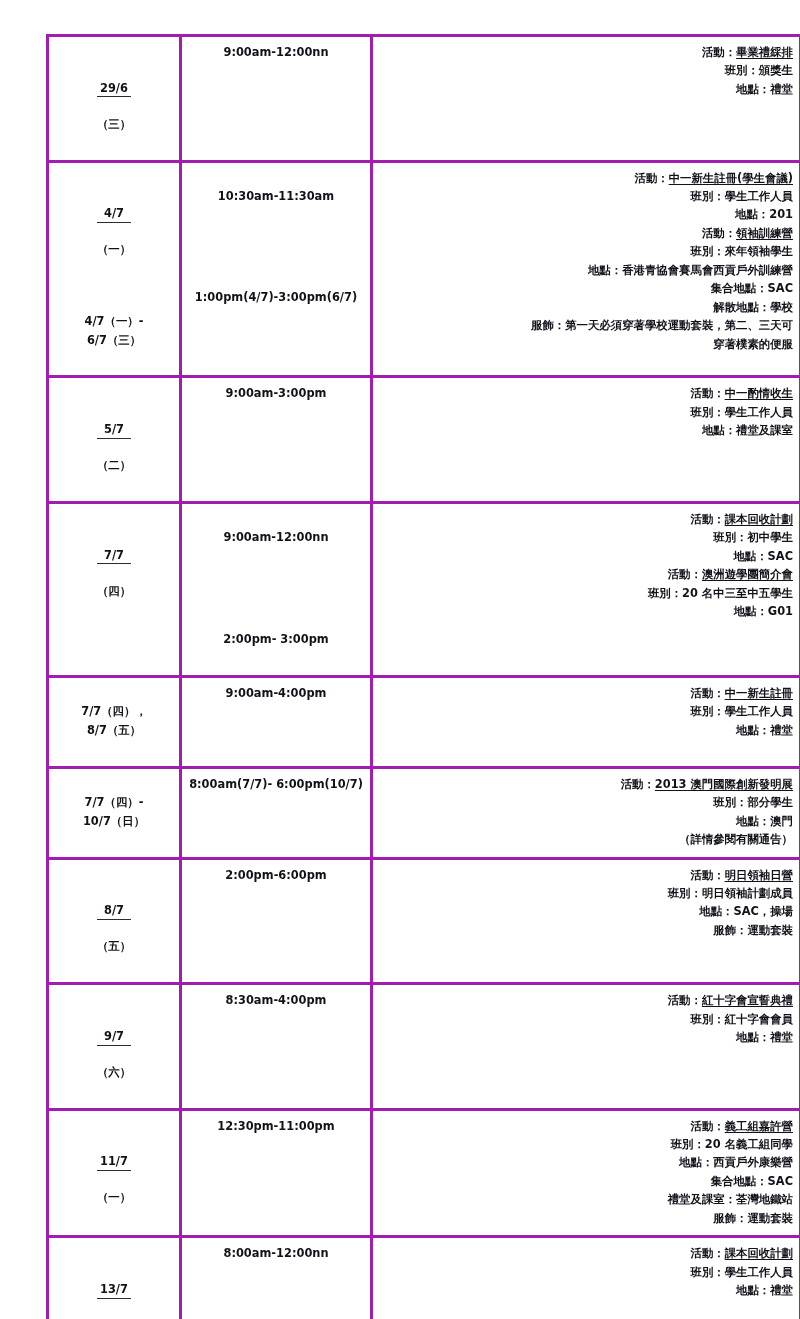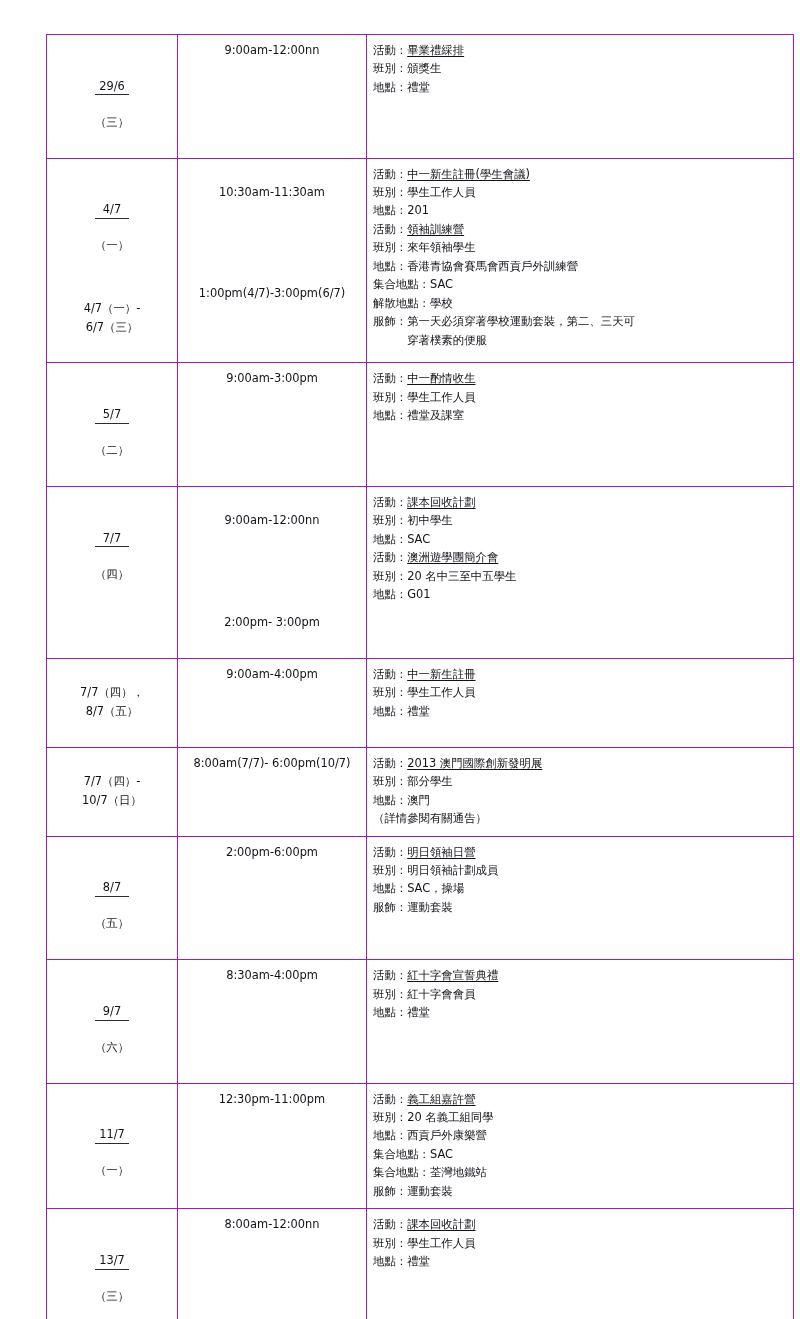--- a/index.html
+++ b/index.html
@@ -22,40 +22,41 @@
     box-sizing: border-box;
     padding: 34px 46px 0 46px;
   }
   table.schedule {
     width: 708px;
     border-collapse: collapse;
     table-layout: fixed;
     margin: 0;
   }
   table.schedule td {
-    border: 1px solid #a21caf;
+    border: 3px solid #a21caf;
     vertical-align: top;
     padding: 6px 6px 8px 6px;
     font-size: 11.4px;
     line-height: 1.62;
+    font-weight: bold;
   }
   td.col-date {
     width: 118px;
     text-align: center;
     white-space: pre-line;
   }
   td.col-time {
     width: 176px;
     text-align: center;
     white-space: pre-line;
     font-family: "DejaVu Sans", sans-serif;
   }
   td.col-detail {
     width: 414px;
-    text-align: left;
+    text-align: right;
   }
   .date-inner {
     display: inline-block;
     text-align: center;
   }
   .date-line1 {
     display: block;
     border-bottom: 1px solid #2b2b33;
     padding: 0 2px 0 2px;
     line-height: 1.45;
@@ -113,21 +114,21 @@
           </span>
         </td>
       </tr>
 
       <tr>
         <td class="col-date">
           <span class="date-inner">
             <span class="date-line1">4/7</span>
             <span class="date-line2">（一）</span>
           </span>
-          <span class="date-plain" style="margin-top:26px;">4/7（一）-
+          <span class="date-plain" style="margin-top:35px;">4/7（一）-
 6/7（三）</span>
         </td>
         <td class="col-time">
           <span class="time-block">10:30am-11:30am</span>
           <span class="time-spacer"></span>
           <span class="time-block">1:00pm(4/7)-3:00pm(6/7)</span>
         </td>
         <td class="col-detail">
           <span class="detail-group">
             <span class="detail-row"><span>活動：</span><span class="detail-title">中一新生註冊(學生會議)</span></span>
@@ -262,21 +263,21 @@
             <span class="date-line2">（一）</span>
           </span>
         </td>
         <td class="col-time">12:30pm-11:00pm</td>
         <td class="col-detail">
           <span class="detail-group">
             <span class="detail-row"><span>活動：</span><span class="detail-title">義工組嘉許營</span></span>
             <span class="detail-row">班別：20 名義工組同學</span>
             <span class="detail-row">地點：西貢戶外康樂營</span>
             <span class="detail-row">集合地點：SAC</span>
-            <span class="detail-row">集合地點：荃灣地鐵站</span>
+            <span class="detail-row">禮堂及課室：荃灣地鐵站</span>
             <span class="detail-row">服飾：運動套裝</span>
           </span>
         </td>
       </tr>
 
       <tr>
         <td class="col-date">
           <span class="date-inner">
             <span class="date-line1">13/7</span>
             <span class="date-line2">（三）</span>

